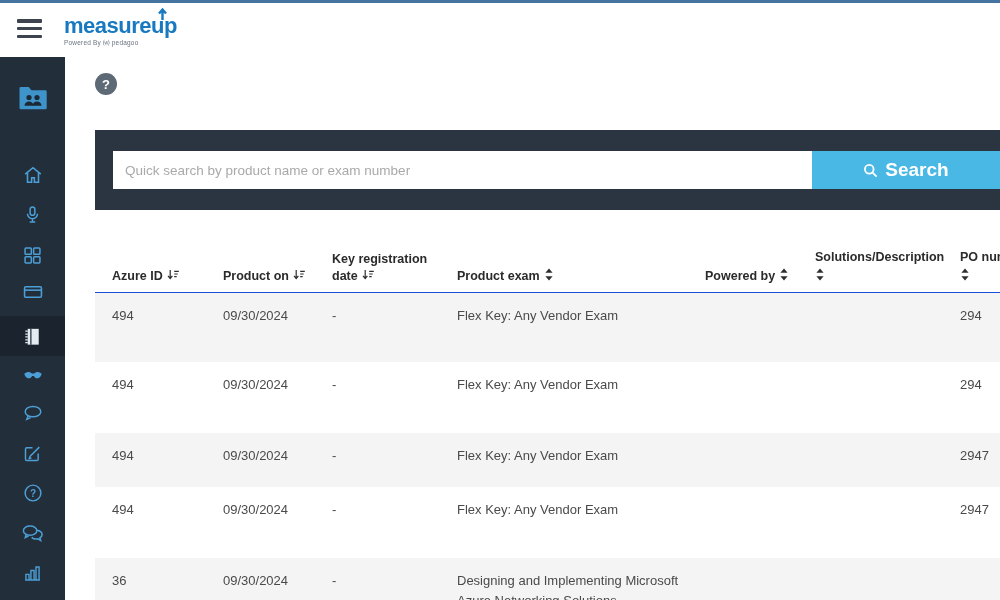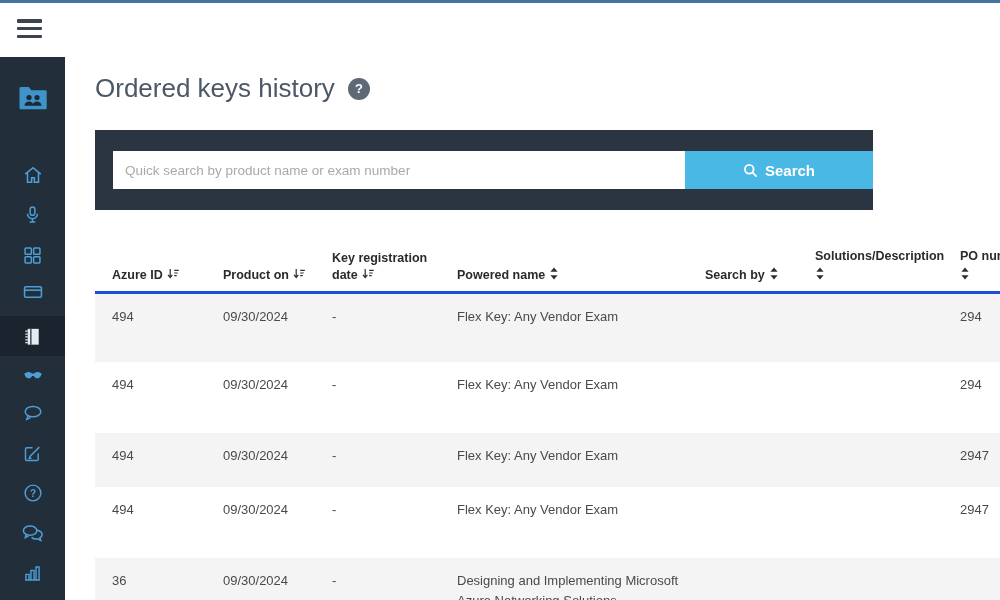--- a/index.html
+++ b/index.html
@@ -21,31 +21,31 @@
   .sb-item { position:absolute; left:0; width:65px; height:40px; display:flex; align-items:center; justify-content:center; cursor:pointer; }
   .sb-item.active { background:#1a232e; }
 
   .main { position:absolute; left:65px; top:57px; width:935px; height:543px; background:#ffffff; }
 
   .page-title-row { position:absolute; left:30px; top:16px; display:flex; align-items:center; gap:13px; }
   .page-title { font-size:26px; color:#4c5866; font-weight:400; }
   .help-circle { width:22px; height:22px; border-radius:50%; background:#5d6a76; color:#fff;
                  font-size:13px; font-weight:bold; display:flex; align-items:center; justify-content:center; cursor:pointer; }
 
-  .search-bar { position:absolute; left:30px; top:73px; width:778px; height:80px; background:#2b3542; }
+  .search-bar { position:absolute; left:30px; top:73px; width:905px; height:80px; background:#2b3542; }
   .search-input { position:absolute; left:18px; top:21px; height:38px; width:699px; border:none; outline:none;
                   background:#fff; font-size:13.5px; color:#333; padding:0 12px; font-family:"Liberation Sans", sans-serif; }
   .search-input::placeholder { color:#a9a9a9; }
   .search-btn { position:absolute; right:0; top:21px; width:188px; height:38px; background:#49b8e5; border:none;
-                color:#fff; font-size:15px; font-weight:bold; cursor:pointer; display:flex; align-items:center;
+                color:#fff; font-size:19px; font-weight:bold; cursor:pointer; display:flex; align-items:center;
                 justify-content:center; gap:7px; font-family:"Liberation Sans", sans-serif; }
 
   table.keys { position:absolute; left:30px; top:183px; width:945px; border-collapse:collapse; table-layout:fixed; }
   table.keys th { text-align:left; vertical-align:bottom; font-size:12.5px; font-weight:bold; color:#2b2b2b;
-                  padding:0 6px 7px 17px; height:52px; border-bottom:3px solid #1d4ed8; cursor:pointer; line-height:17px; }
+                  padding:0 6px 7px 17px; height:52px; border-bottom:1px solid #1d4ed8; cursor:pointer; line-height:17px; }
   table.keys td { vertical-align:top; font-size:13px; color:#4a4a4a; padding:13px 6px 0 17px; line-height:20px; }
   table.keys tr.odd  { background:#f4f4f4; }
   table.keys tr.even { background:#ffffff; }
   tr.h70 { height:70px; } tr.h71 { height:71px; } tr.h54 { height:54px; }
   th.po, td.po { padding-left:10px; }
   th .lbl { display:inline; }
   th.po .lbl { white-space:nowrap; display:block; overflow:visible; }
   th .sort-block { display:block; margin-top:2px; }
   th svg { vertical-align:-1px; margin-left:4px; }
   th .sort-block svg { margin-left:0; }
@@ -54,20 +54,27 @@
 <body>
 
 <div class="topstrip"></div>
 
 <div class="topbar">
   <div class="hamburger">
     <span></span>
       <span></span>
       <span></span>
   </div>
+  <div class="logo">
+    <span class="name">measureup</span>
+    <svg class="uparrow" width="11" height="15" viewBox="0 0 11 15">
+      <path d="M5.5 14V4.5M2 7.5L5.5 3.5L9 7.5" stroke="#1879c0" stroke-width="2.4" fill="none"></path>
+    </svg>
+    <div class="tagline">Powered By ⒲ pedagoo</div>
+  </div>
 </div>
 
 <div class="sidebar">
 
   <div class="sb-item" style="top:18px;height:44px;">
     <svg width="30" height="27" viewBox="0 0 30 27">
       <path fill="#3e93c9" d="M1.5 4.2a1.2 1.2 0 0 1 1.2-1.2h8.1l2.6 3.2h14.1a1.2 1.2 0 0 1 1.2 1.2V24a1.2 1.2 0 0 1-1.2 1.2H2.7A1.2 1.2 0 0 1 1.5 24z"></path>
       <circle cx="11" cy="13.5" r="2.6" fill="#1d2835"></circle>
       <circle cx="19" cy="13.5" r="2.6" fill="#1d2835"></circle>
       <path fill="#1d2835" d="M6.5 21.8c0-2.7 2-4.4 4.5-4.4s4.5 1.7 4.5 4.4z"></path>
@@ -150,21 +157,20 @@
   <div class="sb-item" style="top:496px;">
     <svg width="21" height="21" viewBox="0 0 24 24" fill="none" stroke="#4c9fd6" stroke-width="1.6">
       <path d="M4.5 19.5V13H8v6.5M10.2 19.5V8.5h3.6v11M16 19.5V4.5h3.5v15M3.5 19.5h17"></path>
     </svg>
   </div>
 </div>
 
 <div class="main">
 
   <div class="page-title-row">
-    <div class="page-title">Ordered keys history</div>
     <div class="help-circle">?</div>
   </div>
 
   <div class="search-bar">
     <input class="search-input" type="text" placeholder="Quick search by product name or exam number" style="">
     <button class="search-btn">
       <svg width="15" height="15" viewBox="0 0 18 18" fill="none">
         <circle cx="7.5" cy="7.5" r="5.2" stroke="#fff" stroke-width="2.2"></circle>
         <path d="M11.5 11.5L16.3 16.3" stroke="#fff" stroke-width="2.2"></path>
       </svg>
@@ -193,27 +199,27 @@
           <span class="lbl">Product on</span><svg width="13" height="12" viewBox="0 0 13 12" fill="none" stroke="#2e2e2e" stroke-width="1.2">
               <path d="M3.2 1v8.4M1 6.9l2.2 2.6 2.2-2.6M7.2 2.3h4.6M7.2 5h3.5M7.2 7.7h2.5"></path>
             </svg>
         </th>
         <th>
           <span class="lbl">Key registration date</span><svg width="13" height="12" viewBox="0 0 13 12" fill="none" stroke="#2e2e2e" stroke-width="1.2">
               <path d="M3.2 1v8.4M1 6.9l2.2 2.6 2.2-2.6M7.2 2.3h4.6M7.2 5h3.5M7.2 7.7h2.5"></path>
             </svg>
         </th>
         <th>
-          <span class="lbl">Powered name</span><svg width="10" height="13" viewBox="0 0 10 13" fill="#2e2e2e">
+          <span class="lbl">Product exam</span><svg width="10" height="13" viewBox="0 0 10 13" fill="#2e2e2e">
               <path d="M5 .5L8.6 4.8H1.4z"></path>
               <path d="M1.4 8.2h7.2L5 12.5z"></path>
             </svg>
         </th>
         <th>
-          <span class="lbl">Search by</span><svg width="10" height="13" viewBox="0 0 10 13" fill="#2e2e2e">
+          <span class="lbl">Powered by</span><svg width="10" height="13" viewBox="0 0 10 13" fill="#2e2e2e">
               <path d="M5 .5L8.6 4.8H1.4z"></path>
               <path d="M1.4 8.2h7.2L5 12.5z"></path>
             </svg>
         </th>
         <th>
           <span class="lbl">Solutions/Description</span>
           <span class="sort-block"><svg width="10" height="13" viewBox="0 0 10 13" fill="#2e2e2e">
                 <path d="M5 .5L8.6 4.8H1.4z"></path>
                 <path d="M1.4 8.2h7.2L5 12.5z"></path>
               </svg></span>

